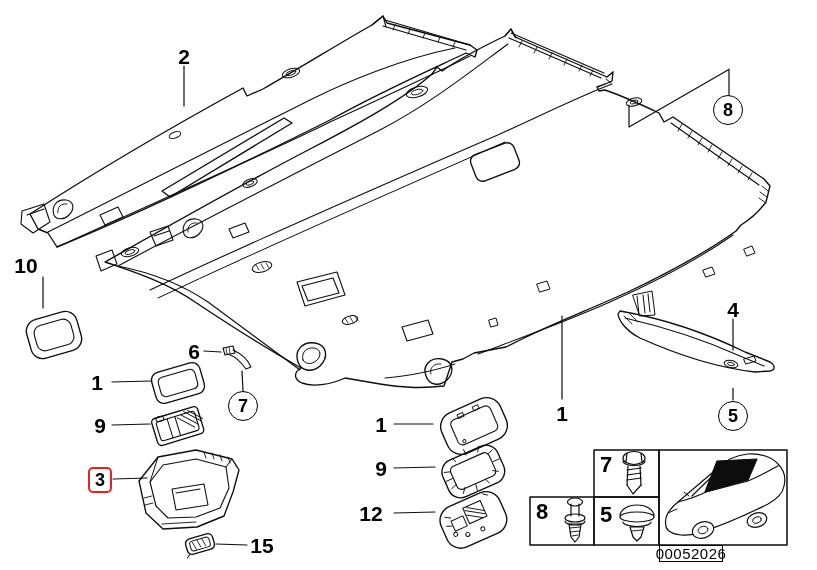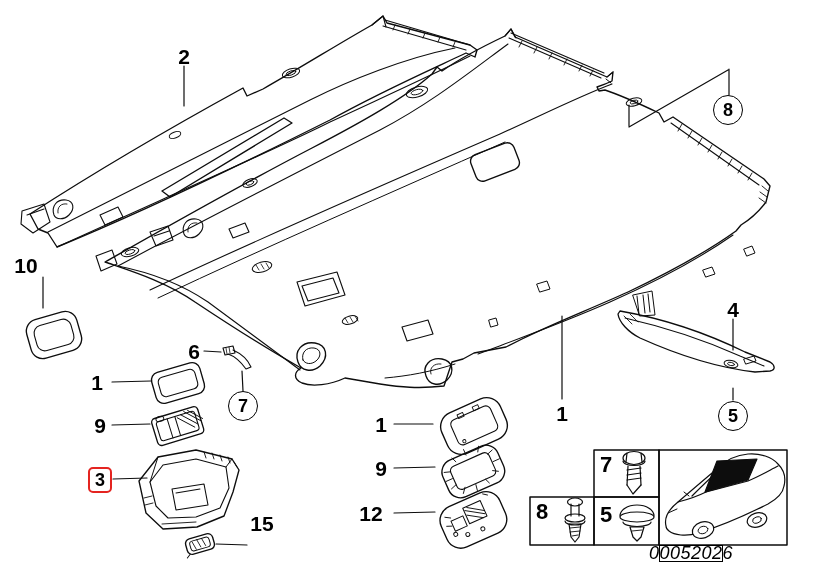--- a/index.html
+++ b/index.html
@@ -21,22 +21,22 @@
     border:2.6px solid #e42420;border-radius:5px;background:#fff;
     font-size:18px;padding:2px 5px;
   }
   .legend-digit{
     position:absolute;transform:translate(-50%,-50%);
     font-weight:bold;font-size:22px;color:#000;line-height:1;
   }
   .plate{
     position:absolute;left:659px;top:545px;width:62px;height:15px;
     border:1.5px solid #000;background:#fff;
-    font-size:18px;letter-spacing:.5px;color:#000;
-    display:flex;align-items:center;justify-content:center;font-style:italic;
+    font-size:15px;letter-spacing:.5px;color:#000;
+    display:flex;align-items:center;justify-content:center;
   }
 </style>
 </head>
 <body>
 
 <div id="stage">
 
   <svg id="art" width="817" height="570" viewBox="0 0 817 570">
     <g stroke="#0d0d0d" stroke-width="1.35" fill="none" stroke-linecap="round" stroke-linejoin="round">
 
@@ -274,21 +274,21 @@
   <div class="callout circled" style="left:733px;top:416px">5</div>
   <div class="callout" style="left:194px;top:351px">6</div>
   <div class="callout circled" style="left:243px;top:406px">7</div>
   <div class="callout circled" style="left:728px;top:110px">8</div>
   <div class="callout" style="left:100px;top:425px">9</div>
   <div class="callout" style="left:26px;top:265px">10</div>
   <div class="callout" style="left:97px;top:382px">1</div>
   <div class="callout" style="left:371px;top:513px">12</div>
   <div class="callout" style="left:381px;top:424px">1</div>
   <div class="callout" style="left:381px;top:468px">9</div>
-  <div class="callout" style="left:262px;top:523px">15</div>
+  <div class="callout" style="left:262px;top:545px">15</div>
 
   <div class="legend-digit" style="left:606px;top:465px">7</div>
   <div class="legend-digit" style="left:542px;top:512px">8</div>
   <div class="legend-digit" style="left:606px;top:515px">5</div>
 
   <div class="plate">00052026</div>
 
 </div>
 
 </body></html>

